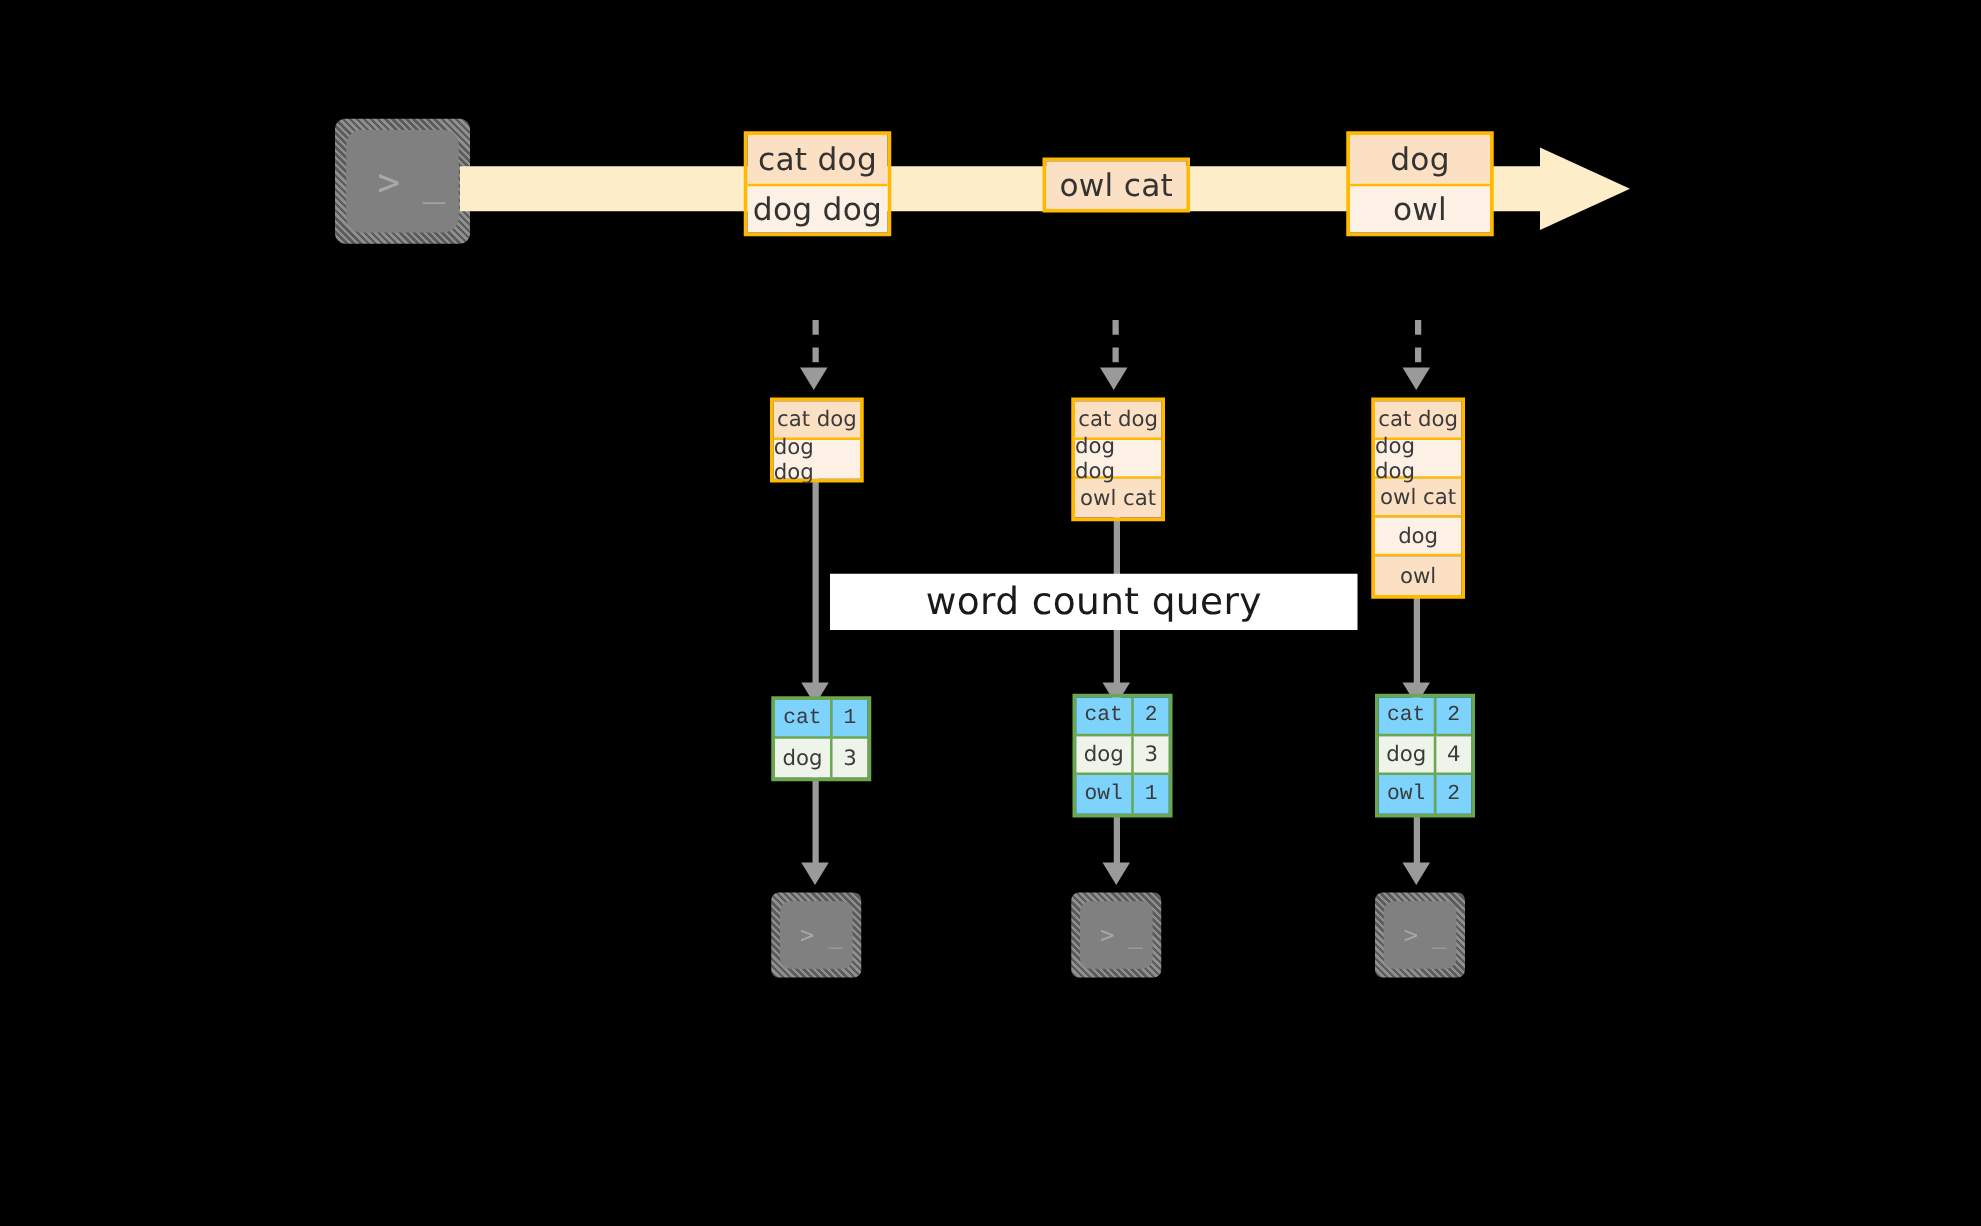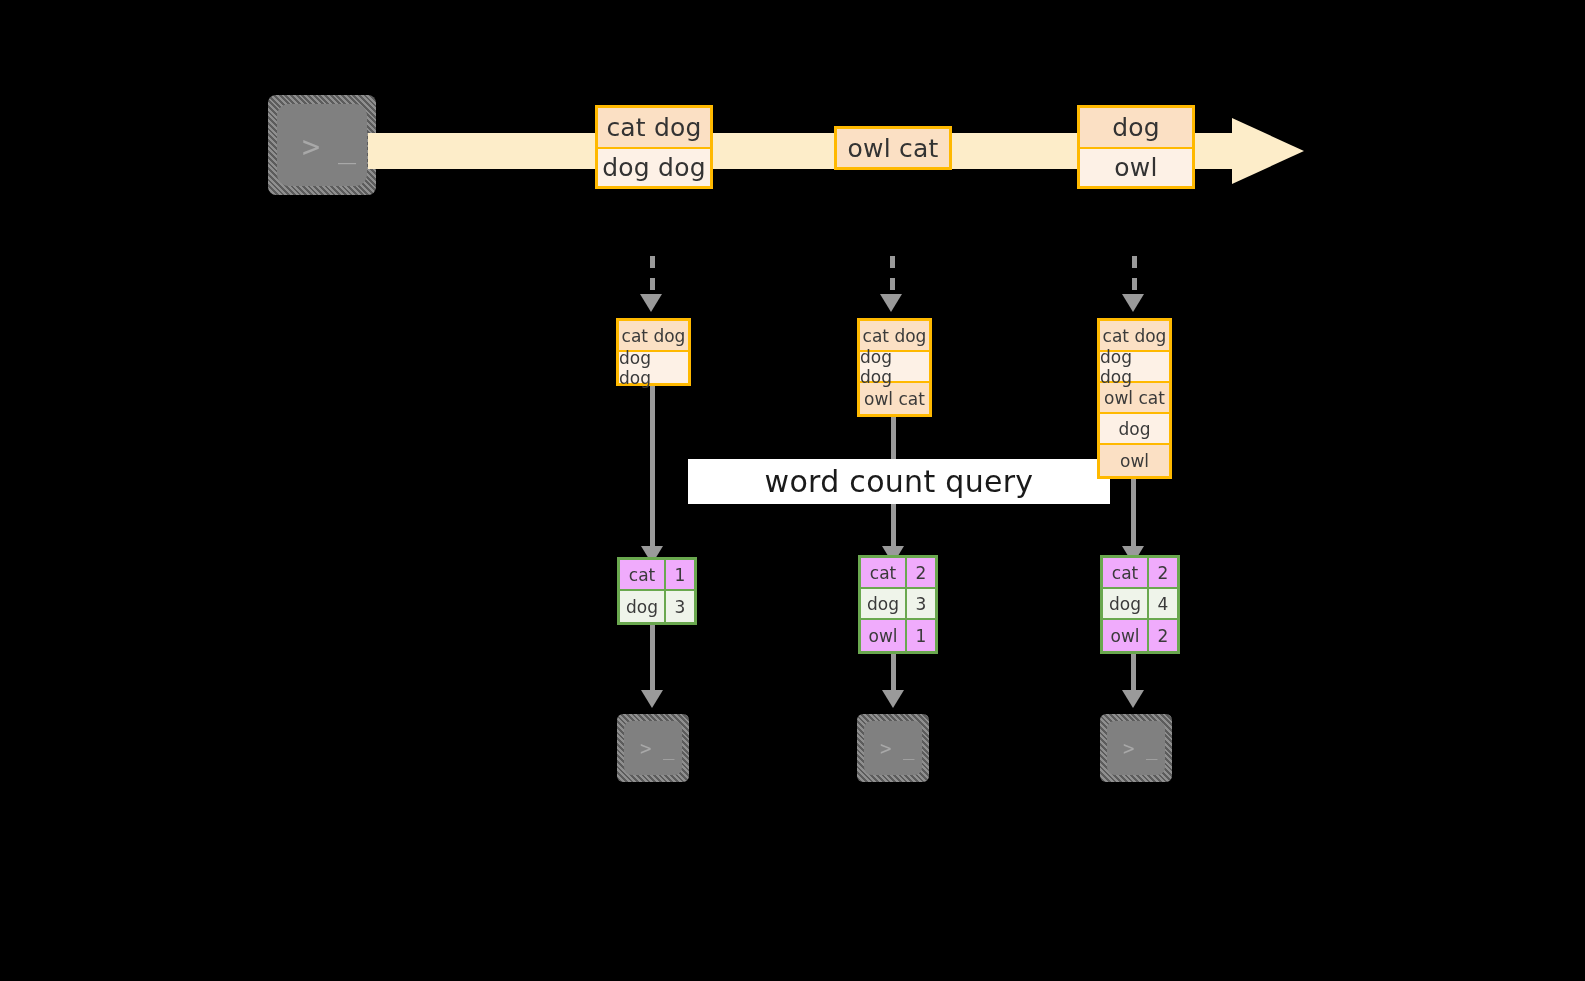--- a/index.html
+++ b/index.html
@@ -167,27 +167,27 @@
     font-size: 17px;
     height: 31px;
     border-bottom: 2px solid #6aa84f;
   }
   .res-table .trow:last-child .cell { border-bottom: none; }
   .res-table .cell.key {
     width: 46px;
     border-right: 2px solid #6aa84f;
   }
   .res-table .cell.val { width: 28px; }
-  .res-table .trow.shade-a .cell { background: #f0abfc; }
+  .res-table .trow.shade-a .cell { background: #7dd3fc; font-family: Liberation Mono, monospace; }
   .res-table .trow.shade-b .cell { background: #eff4ea; }
 
   
   #query-banner {
     position: absolute;
-    left: 688px;
+    left: 664px;
     top: 459px;
     width: 422px;
     height: 45px;
     background: #ffffff;
     display: flex;
     align-items: center;
     justify-content: center;
     z-index: 4;
   }
   #query-banner .label {

